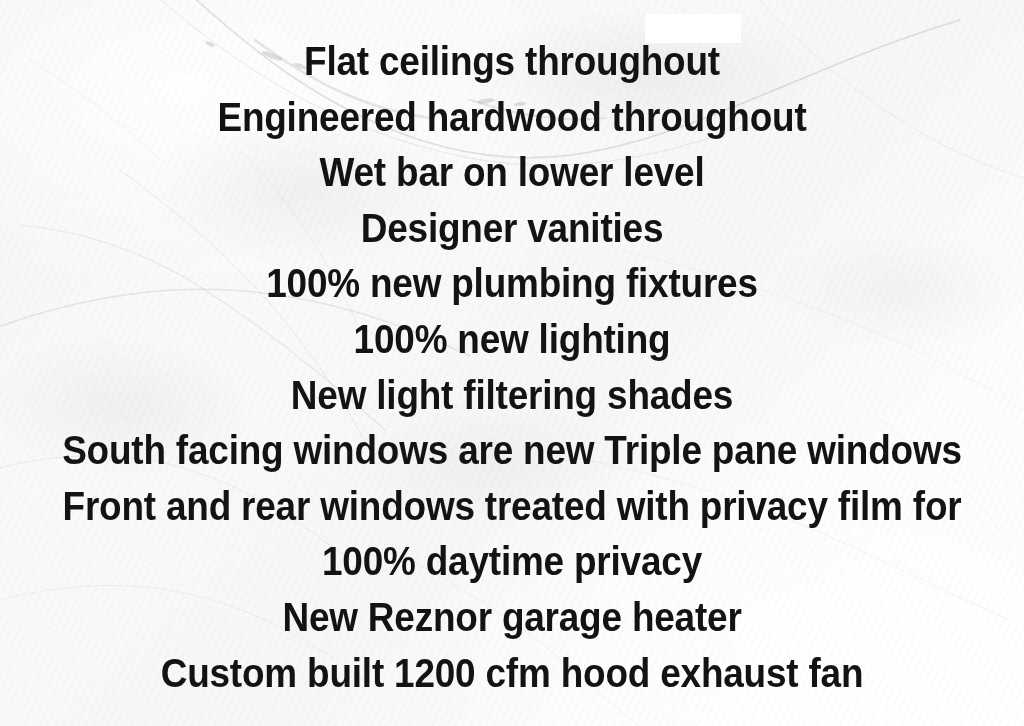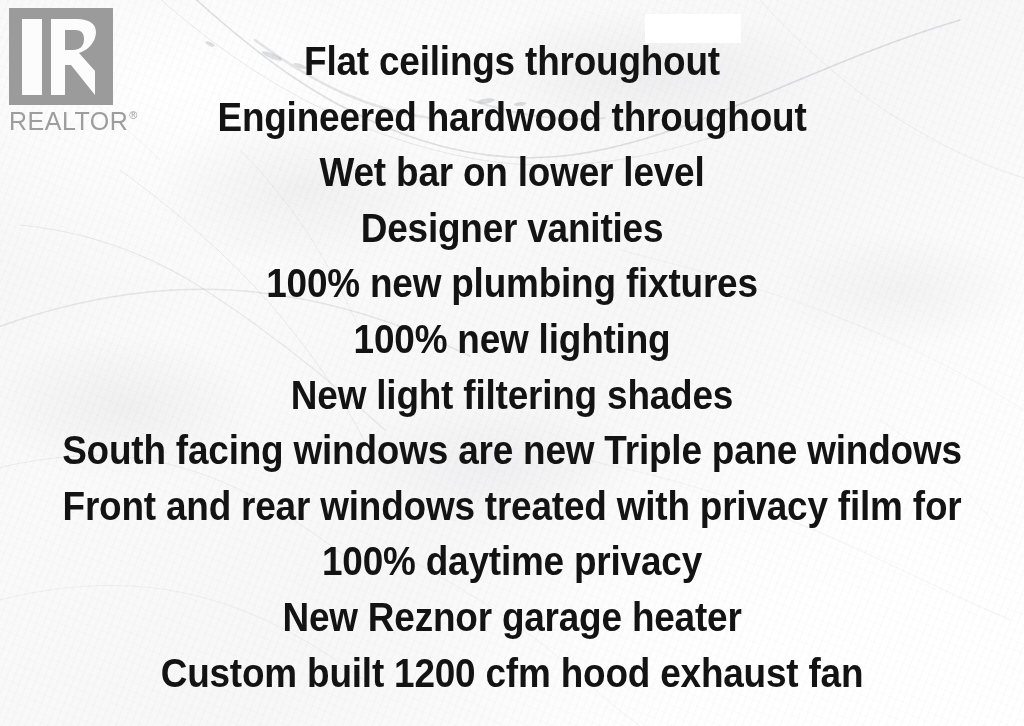--- a/index.html
+++ b/index.html
@@ -167,35 +167,20 @@
         <ellipse cx="486" cy="101" rx="9" ry="2.4" transform="rotate(-8 486 101)"></ellipse>
         <ellipse cx="520" cy="104" rx="6" ry="2.0" transform="rotate(-6 520 104)"></ellipse>
         <ellipse cx="210" cy="44" rx="5" ry="1.8" transform="rotate(25 210 44)"></ellipse>
       </g>
     </svg>
   </div>
 
   <div class="soft-clouds"></div>
   <div class="grain"></div>
 
-  <div class="realtor-logo">
-    <div class="realtor-mark">
-      <svg width="104" height="97" viewBox="0 0 104 97" xmlns="http://www.w3.org/2000/svg">
-        <rect x="0" y="0" width="104" height="97" fill="#9b9b9b"></rect>
-        <rect x="13" y="11" width="20" height="76" fill="#fcfcfc"></rect>
-        <path d="M 42 11 L 42 87 L 56 87 L 56 57 L 62 57 L 86 87 L 86 63 L 70 45
-                 C 80 42, 87 33, 87 24 C 87 16, 80 11, 68 11 Z
-                 M 56 22 L 66 22 C 72 22, 75 25, 75 31 C 75 38, 71 42, 64 42 L 56 42 Z" fill="#fcfcfc"></path>
-      </svg>
-    </div>
-    <div class="realtor-word">
-      <span>REALTOR</span>
-        <span class="reg">®</span>
-    </div>
-  </div>
 
   <div class="white-box"></div>
 
   <div class="feature-list">
     <div class="feature-line" style="transform: scaleX(0.9);">Flat ceilings throughout</div>
     <div class="feature-line" style="transform: scaleX(0.9);">Engineered hardwood throughout</div>
     <div class="feature-line" style="transform: scaleX(0.9);">Wet bar on lower level</div>
     <div class="feature-line" style="transform: scaleX(0.9);">Designer vanities</div>
     <div class="feature-line" style="transform: scaleX(0.9);">100% new plumbing fixtures</div>
     <div class="feature-line" style="transform: scaleX(0.9);">100% new lighting</div>

